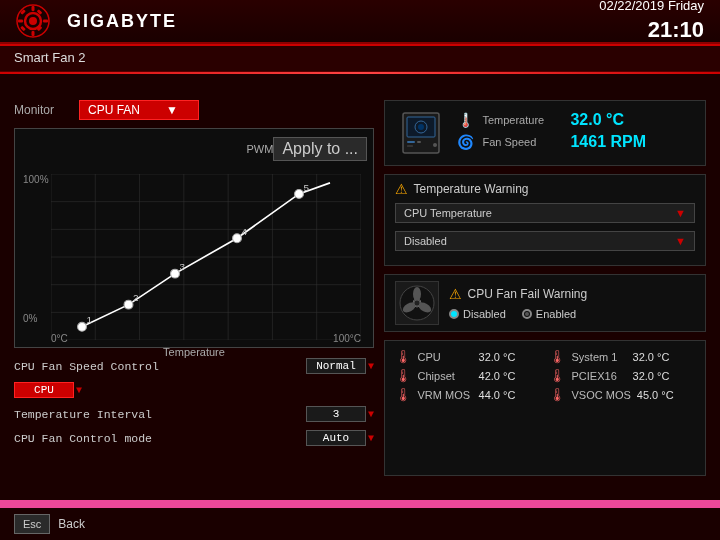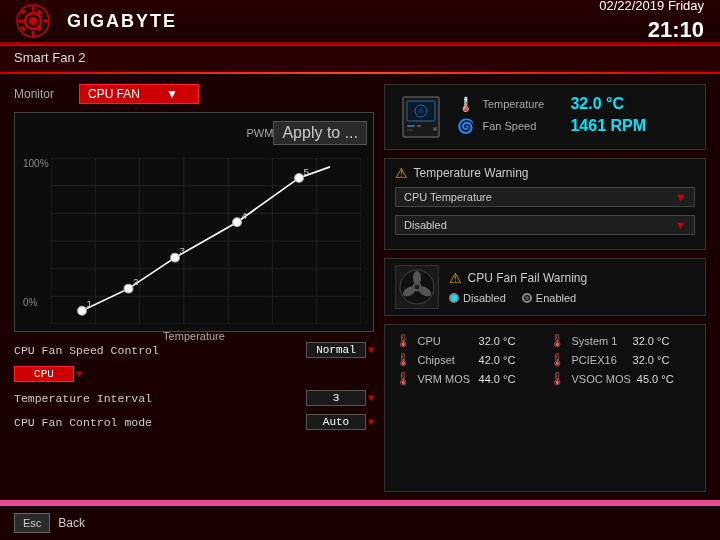--- a/index.html
+++ b/index.html
@@ -69,21 +69,21 @@
     }
     .sub-bar-title {
       color: #ddd;
       font-size: 13px;
     }
 
     
     .main-content {
       display: flex;
       gap: 0;
-      padding: 10px 14px;
+      padding: 26px 14px;
       height: calc(540px - 72px - 40px);
     }
 
     
     .left-panel {
       width: 370px;
       flex-shrink: 0;
       padding-right: 10px;
     }
 
@@ -393,21 +393,21 @@
     }
 
     
     .bottom-bar {
       position: absolute;
       bottom: 0;
       left: 0;
       right: 0;
       height: 40px;
       background: #1a0000;
-      border-top: 6px solid #ec4899;
+      border-top: 8px solid #ec4899;
       display: flex;
       align-items: center;
       padding: 0 14px;
       gap: 8px;
     }
     .esc-btn {
       background: #2a2a2a;
       border: 1px solid #666;
       color: #ccc;
       padding: 3px 8px;
@@ -508,20 +508,24 @@
           <circle cx="112" cy="90" r="4" fill="#fff" stroke="#aaa" stroke-width="1"></circle>
           <circle cx="168" cy="58" r="4" fill="#fff" stroke="#aaa" stroke-width="1"></circle>
           <circle cx="224" cy="18" r="4" fill="#fff" stroke="#aaa" stroke-width="1"></circle>
 
           <text x="32" y="135" fill="#ccc" font-size="9">1</text>
           <text x="74" y="115" fill="#ccc" font-size="9">2</text>
           <text x="116" y="87" fill="#ccc" font-size="9">3</text>
           <text x="172" y="55" fill="#ccc" font-size="9">4</text>
           <text x="228" y="15" fill="#ccc" font-size="9">5</text>
         </svg>
+        <div class="x-labels">
+          <span>0°C</span>
+          <span>100°C</span>
+        </div>
       </div>
       <div class="temp-label-bottom">Temperature</div>
     </div>
 
     <div class="settings-section">
       <div class="setting-row">
         <span class="setting-name">CPU Fan Speed Control</span>
         <div class="setting-value">
           <span class="val-box">Normal</span>
           <span class="small-arrow">▼</span>

